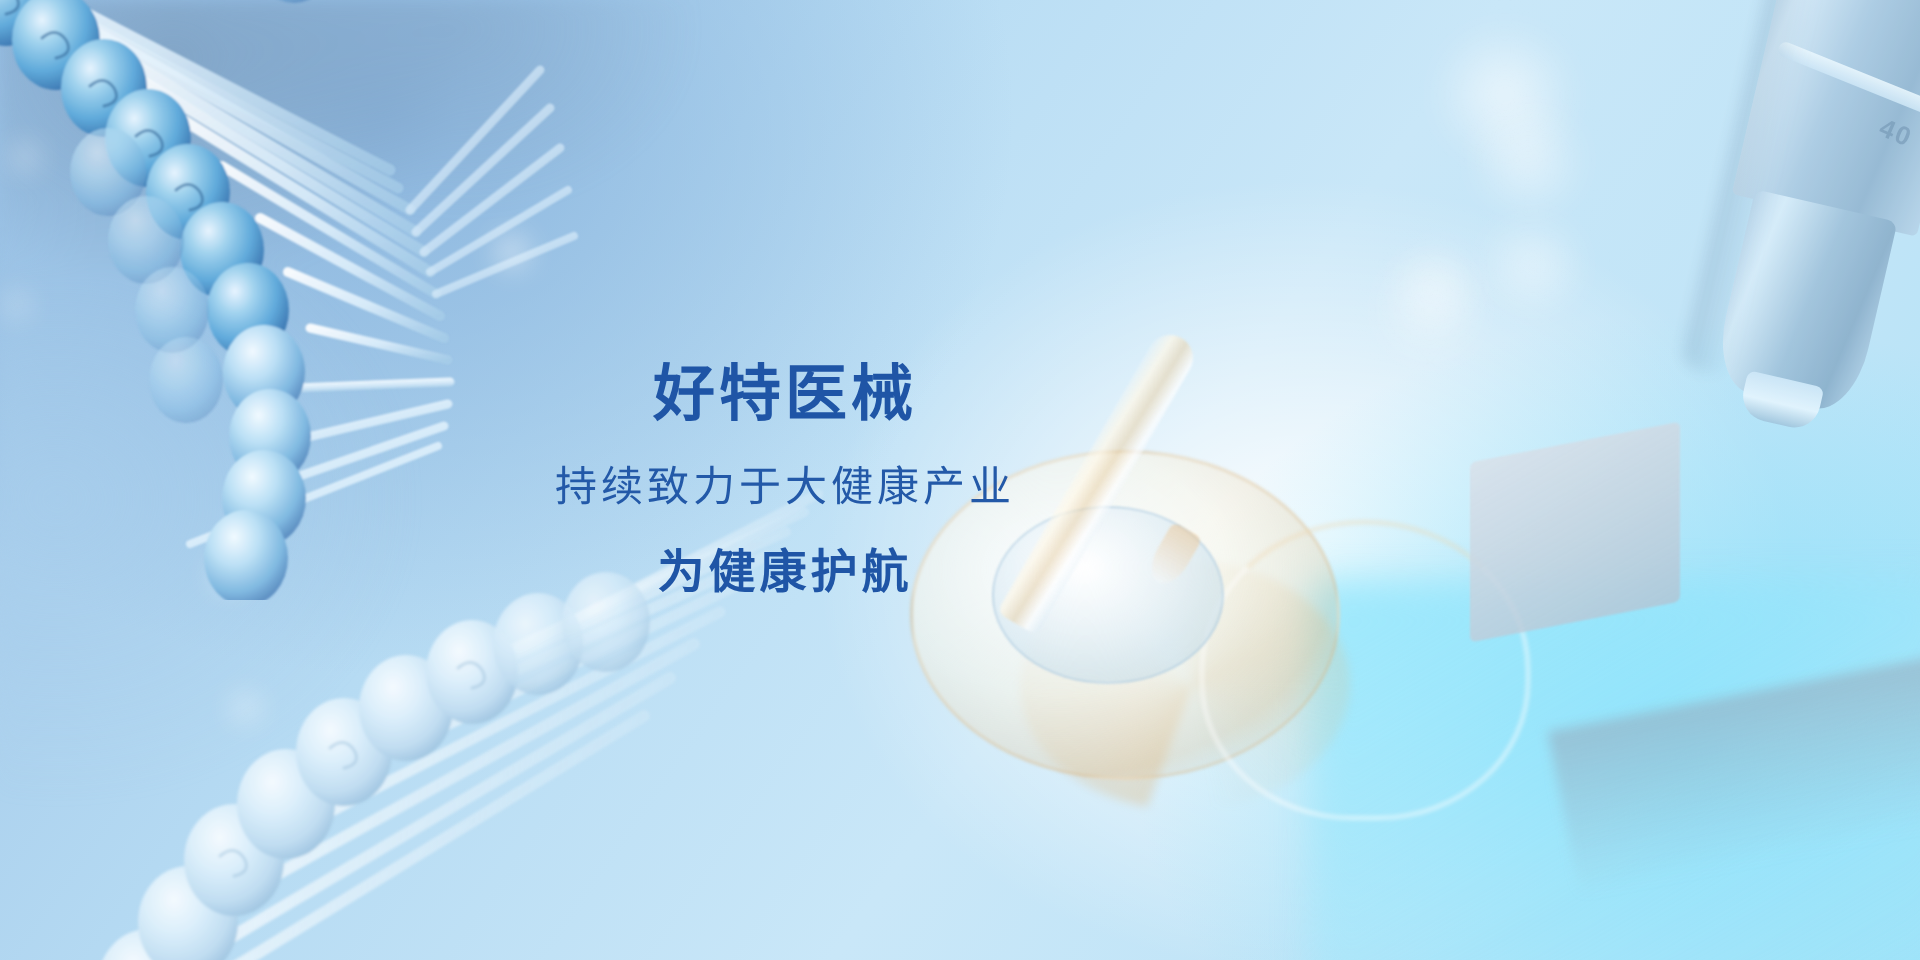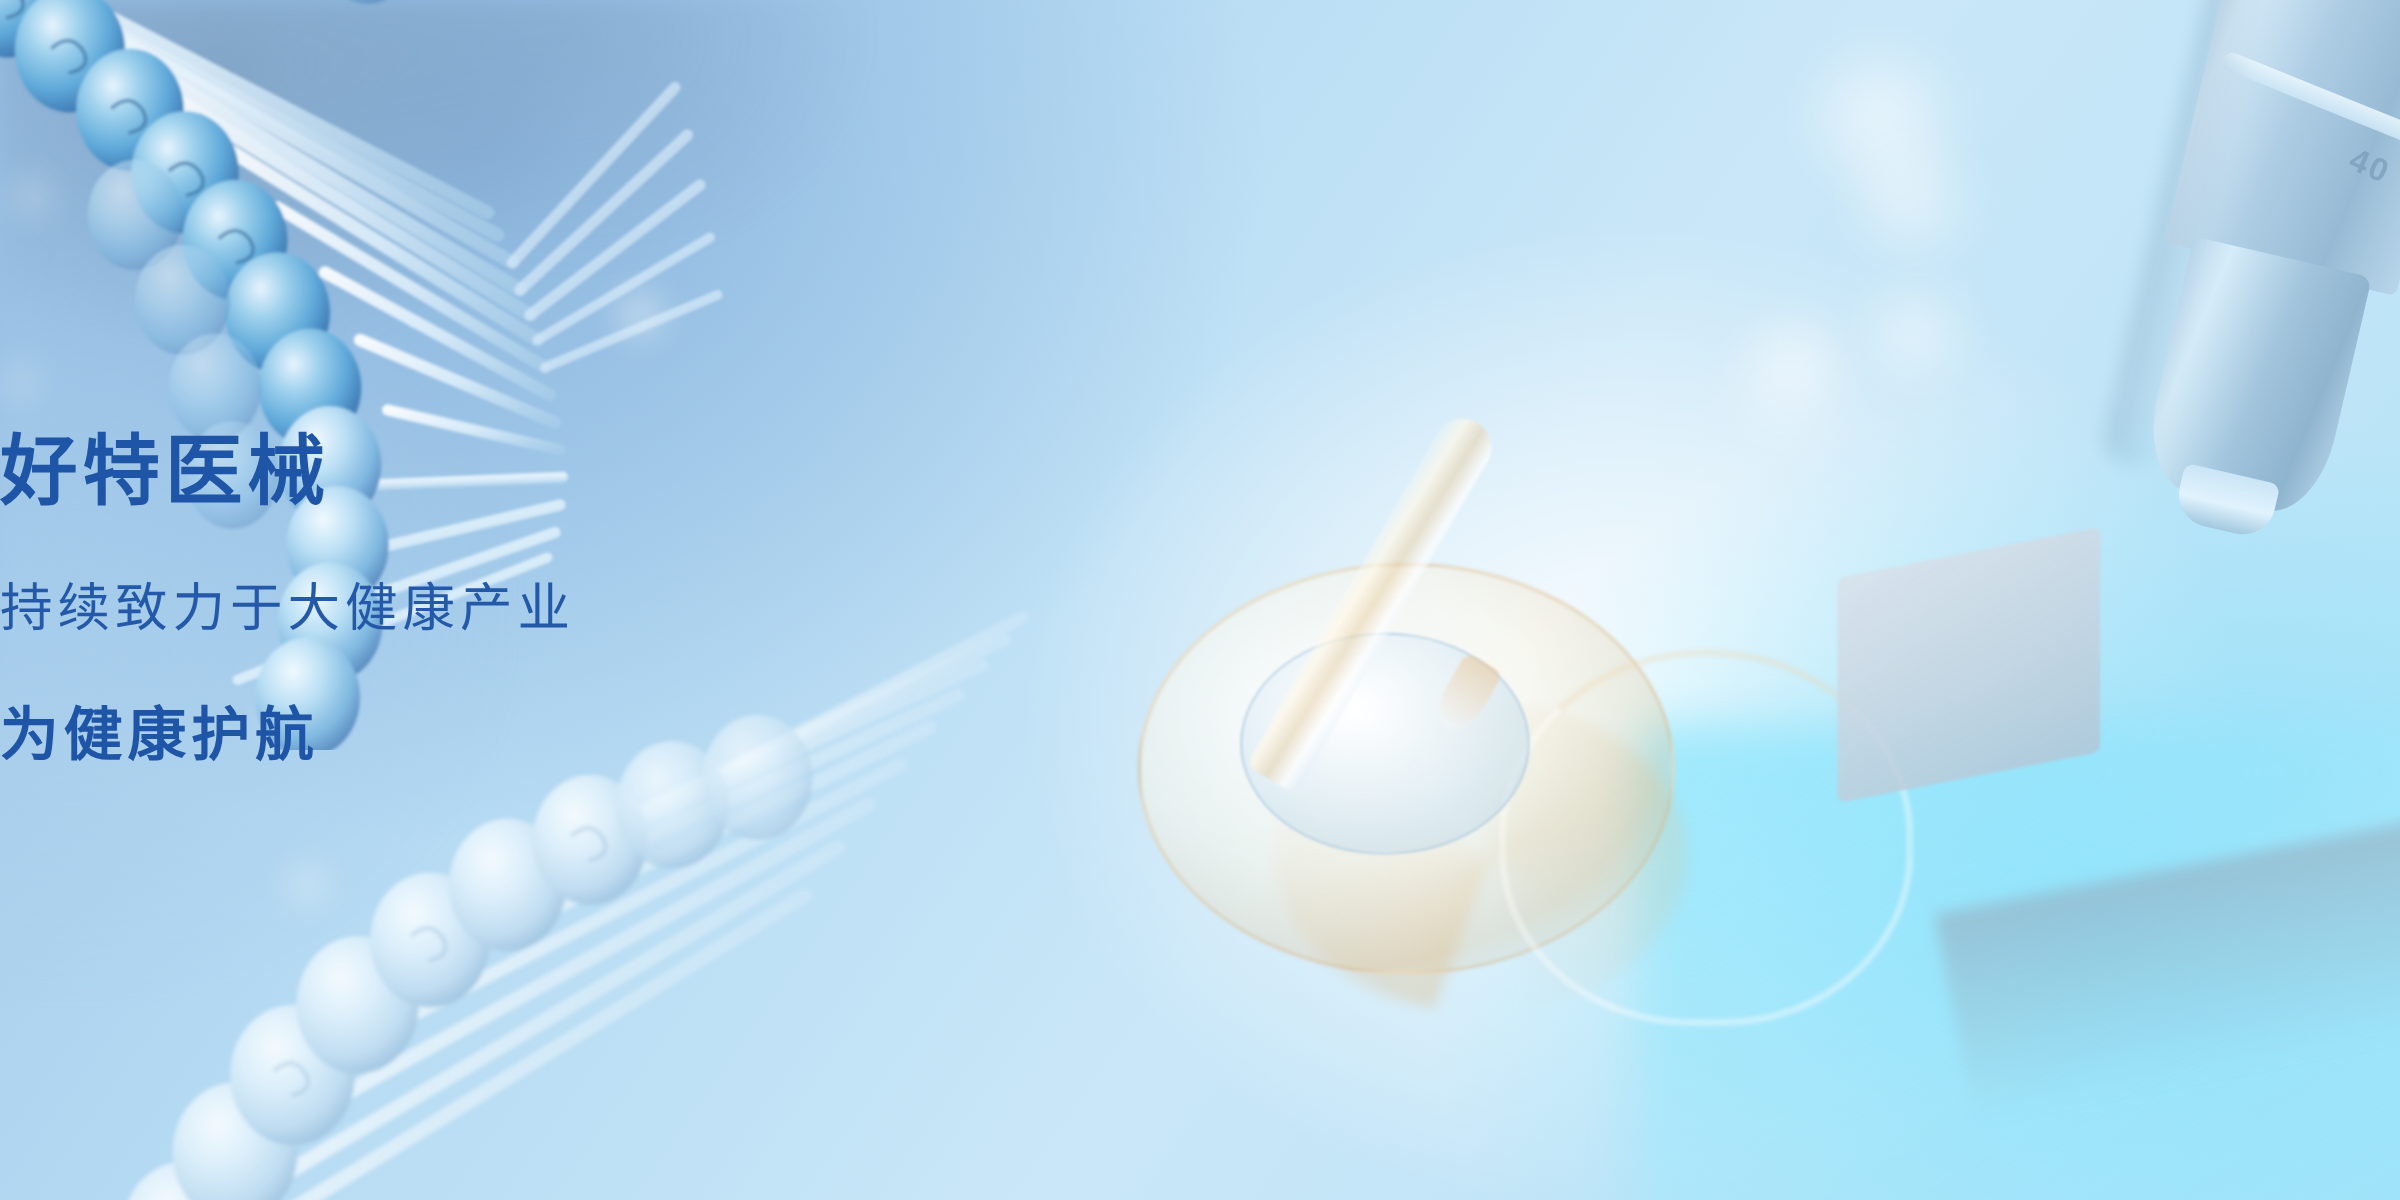--- a/index.html
+++ b/index.html
@@ -146,22 +146,22 @@
 
   
   .dna{ position:absolute; pointer-events:none; }
   .dna-top{ left:-150px; top:-120px; width:760px; height:720px; }
   .dna-bottom{ left:30px; top:430px; width:820px; height:640px; }
 
   
   .text-block{
     position:absolute; left:0; top:0; width:1570px; height:960px;
     display:flex; flex-direction:column;
-    justify-content:center;
-    gap:16px;
+    align-items:center; justify-content:center;
+    gap:0;
   }
   .t-title{
     font-size:62px; font-weight:700; letter-spacing:4px;
     color:#1f55a6; line-height:1.08;
     margin-bottom:34px;
   }
   .t-sub{
     font-size:42px; font-weight:400; letter-spacing:4px;
     color:#2359a8; line-height:1.2;
     margin-bottom:16px;

